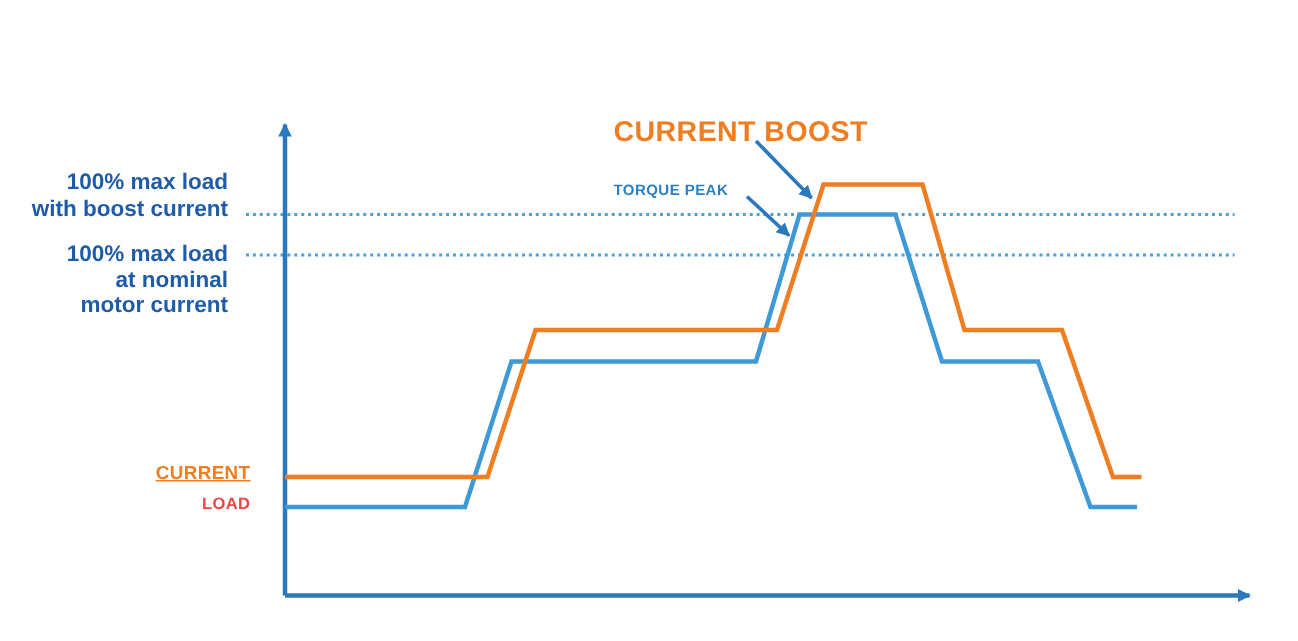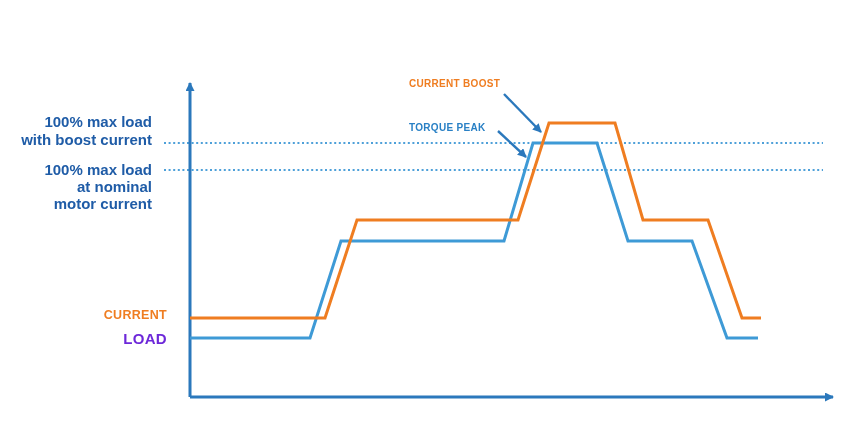--- a/index.html
+++ b/index.html
@@ -18,33 +18,33 @@
     text-align: right; color: #1F5CA7;
     font-size: 15px; line-height: 18px; white-space: pre-line;
   }
   .lbl-nominal {
     left: 0; top: 161px; width: 152px;
     text-align: right; color: #1F5CA7;
     font-size: 15px; line-height: 17px; white-space: pre-line;
   }
   .lbl-current-boost {
     left: 409px; top: 78px;
-    color: #EF7D21; font-size: 10px; letter-spacing: 0.3px;
+    color: #EF7D21; font-size: 19px; letter-spacing: 0.3px;
   }
   .lbl-torque-peak {
     left: 409px; top: 122px;
     color: #2980C5; font-size: 10px; letter-spacing: 0.3px;
   }
   .lbl-current {
     left: 0; top: 308px; width: 167px; text-align: right;
-    color: #EF7D21; font-size: 12.5px; letter-spacing: 0.3px;
+    color: #EF7D21; font-size: 12.5px; letter-spacing: 0.3px; text-decoration: underline;
   }
   .lbl-load {
     left: 0; top: 330px; width: 167px; text-align: right;
-    color: #6d28d9; font-size: 15px; letter-spacing: 0.3px;
+    color: #ef4444; font-size: 11px; letter-spacing: 0.3px;
   }
 </style>
 </head>
 <body>
 
 <div class="stage">
   <svg id="chart-svg" width="865" height="427" viewBox="0 0 865 427">
       <defs>
         <marker id="axis-arrow" markerWidth="10" markerHeight="10" refX="8" refY="4.5" orient="auto" markerUnits="userSpaceOnUse">
           <path d="M0,0 L9,4.5 L0,9 Z" fill="#2B78BC"></path>

